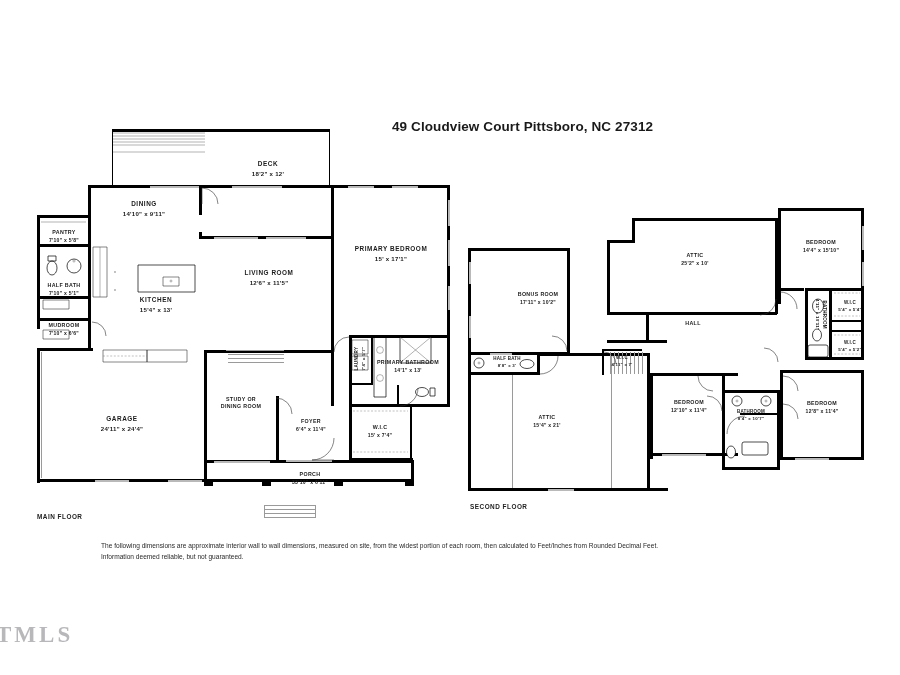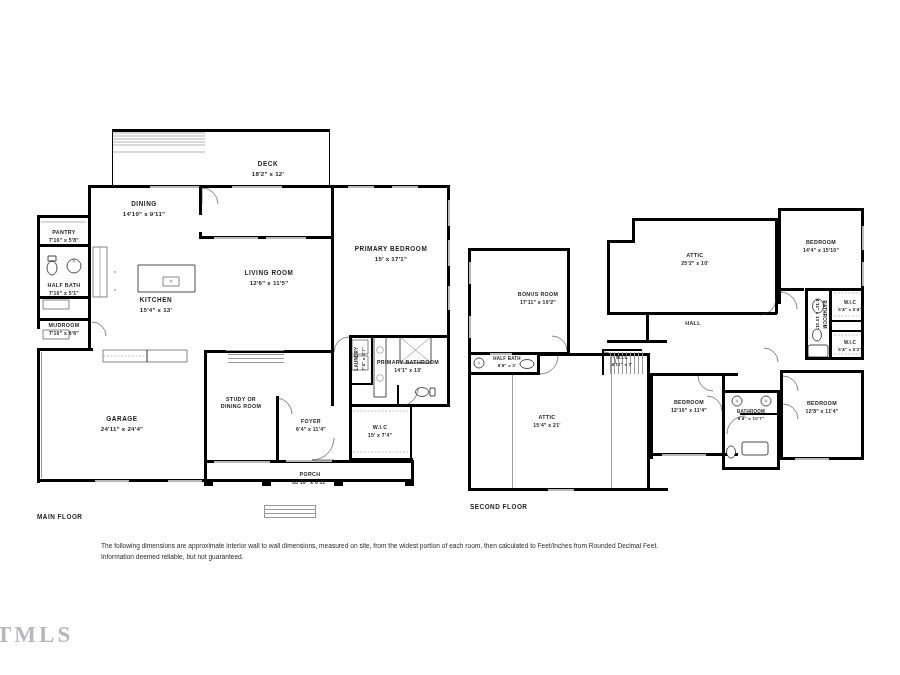--- a/index.html
+++ b/index.html
@@ -104,20 +104,21 @@
   .fxthin{fill:none;stroke:#555;stroke-width:.45;}
   .fxdoor{fill:none;stroke:#333;stroke-width:.6;}
   .fxdash{fill:none;stroke:#777;stroke-width:.45;stroke-dasharray:2 1.6;}
   .fxfill{fill:#fff;stroke:#000;stroke-width:.7;}
 </style>
 </head>
 <body>
 
 <div id="sheet">
 
+  <div class="title">49 Cloudview Court  Pittsboro, NC  27312</div>
 
   <div class="wall" style="left:112px;top:129px;width:218px;height:3px;"></div>
   <div class="thin" style="left:112px;top:129px;width:1.2px;height:58px;"></div>
   <div class="thin" style="left:329px;top:129px;width:1.2px;height:58px;"></div>
   <div class="wall" style="left:112px;top:129px;width:8px;height:3px;"></div>
   <div class="wall" style="left:322px;top:129px;width:8px;height:3px;"></div>
 
   <div class="thin" style="left:112px;top:132px;width:1px;height:22px;"></div>
 
   <div class="wall" style="left:88px;top:185px;width:244px;height:3.2px;"></div>

